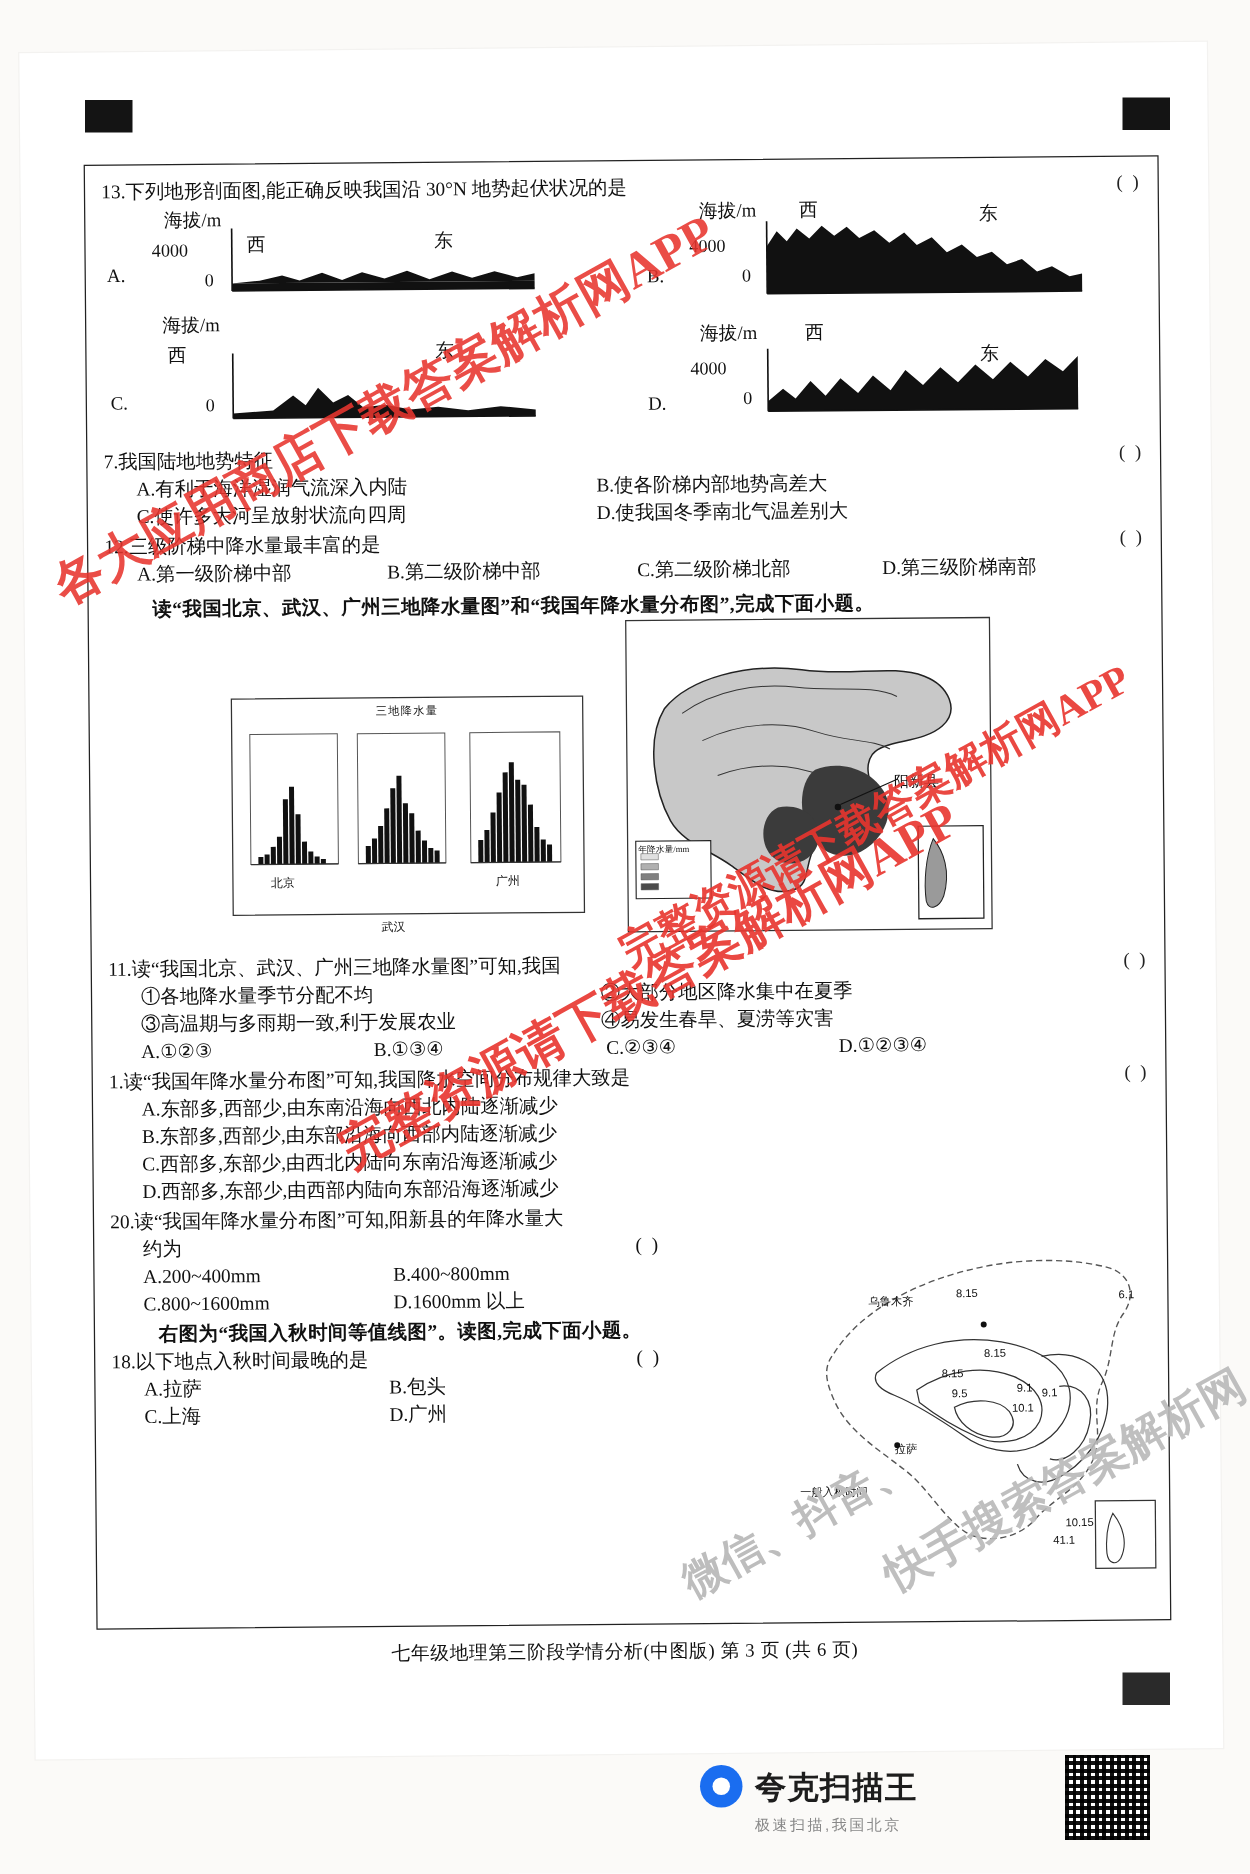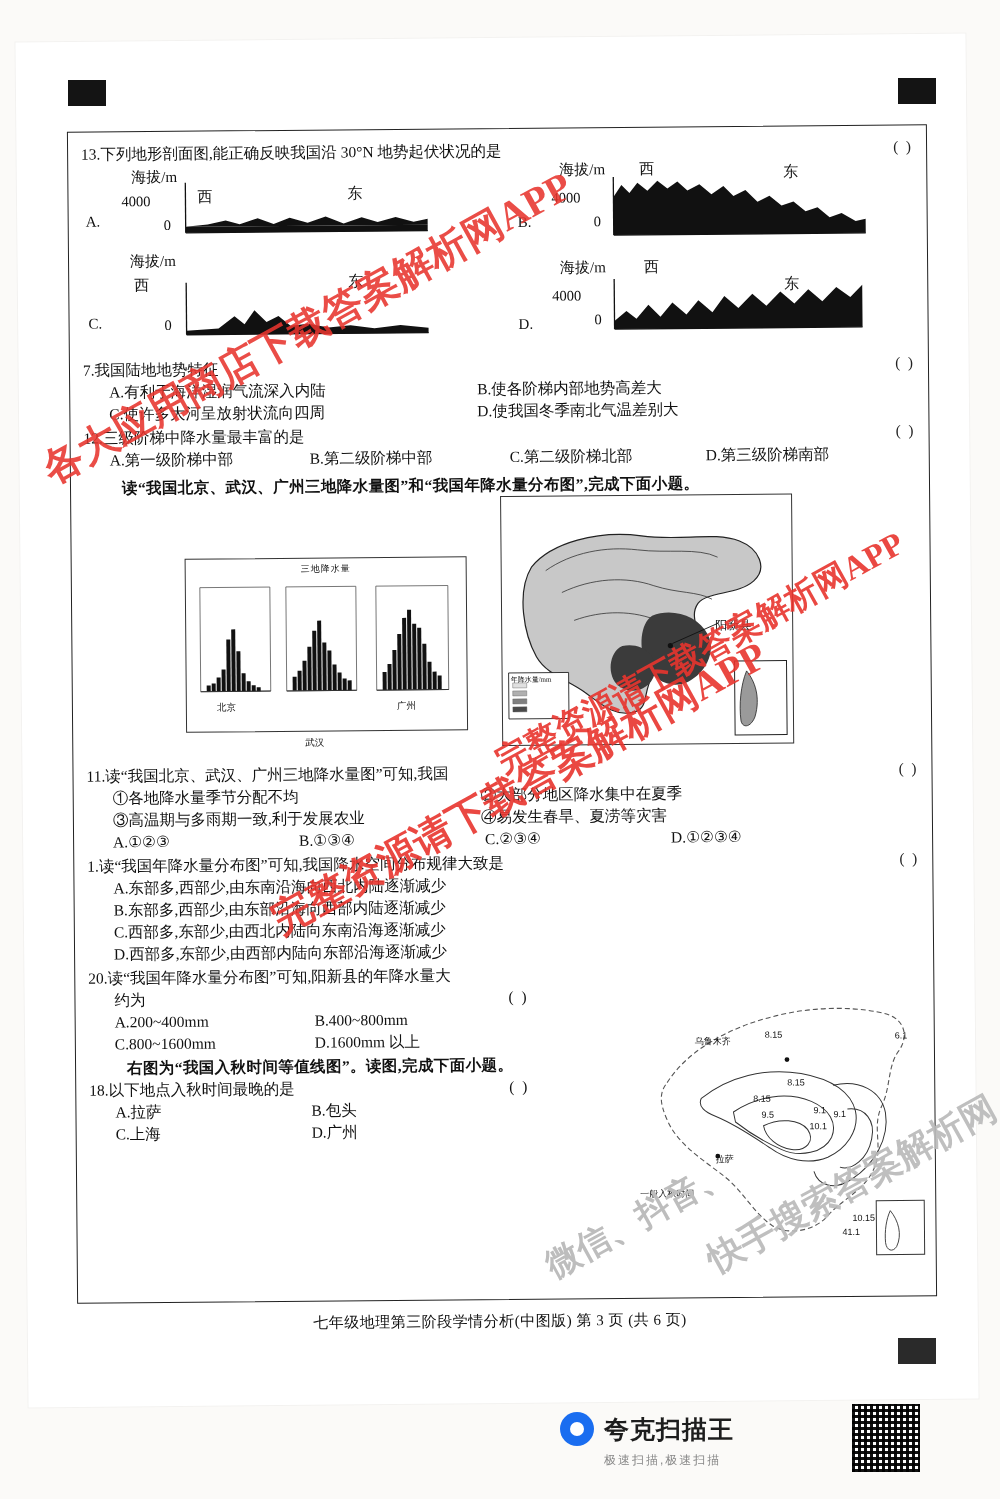--- a/index.html
+++ b/index.html
@@ -396,15 +396,15 @@
   <div class="wm wm1">各大应用商店下载答案解析网APP</div>
   <div class="wm wm2">完整资源请下载答案解析网APP</div>
   <div class="wm wm3">完整资源请下载答案解析网APP</div>
   <div class="wm wm4">快手搜索答案解析网</div>
   <div class="wmbottom">微信、抖音、</div>
 
   <div class="quark">
     <div class="qlogo"></div>
     <div class="qname">夸克扫描王</div>
   </div>
-  <div class="qsub">极速扫描,极速扫描</div>
+  <div class="qsub">极速扫描,我国北京</div>
   <div class="qr"></div>
 </div>
 
 </body></html>

